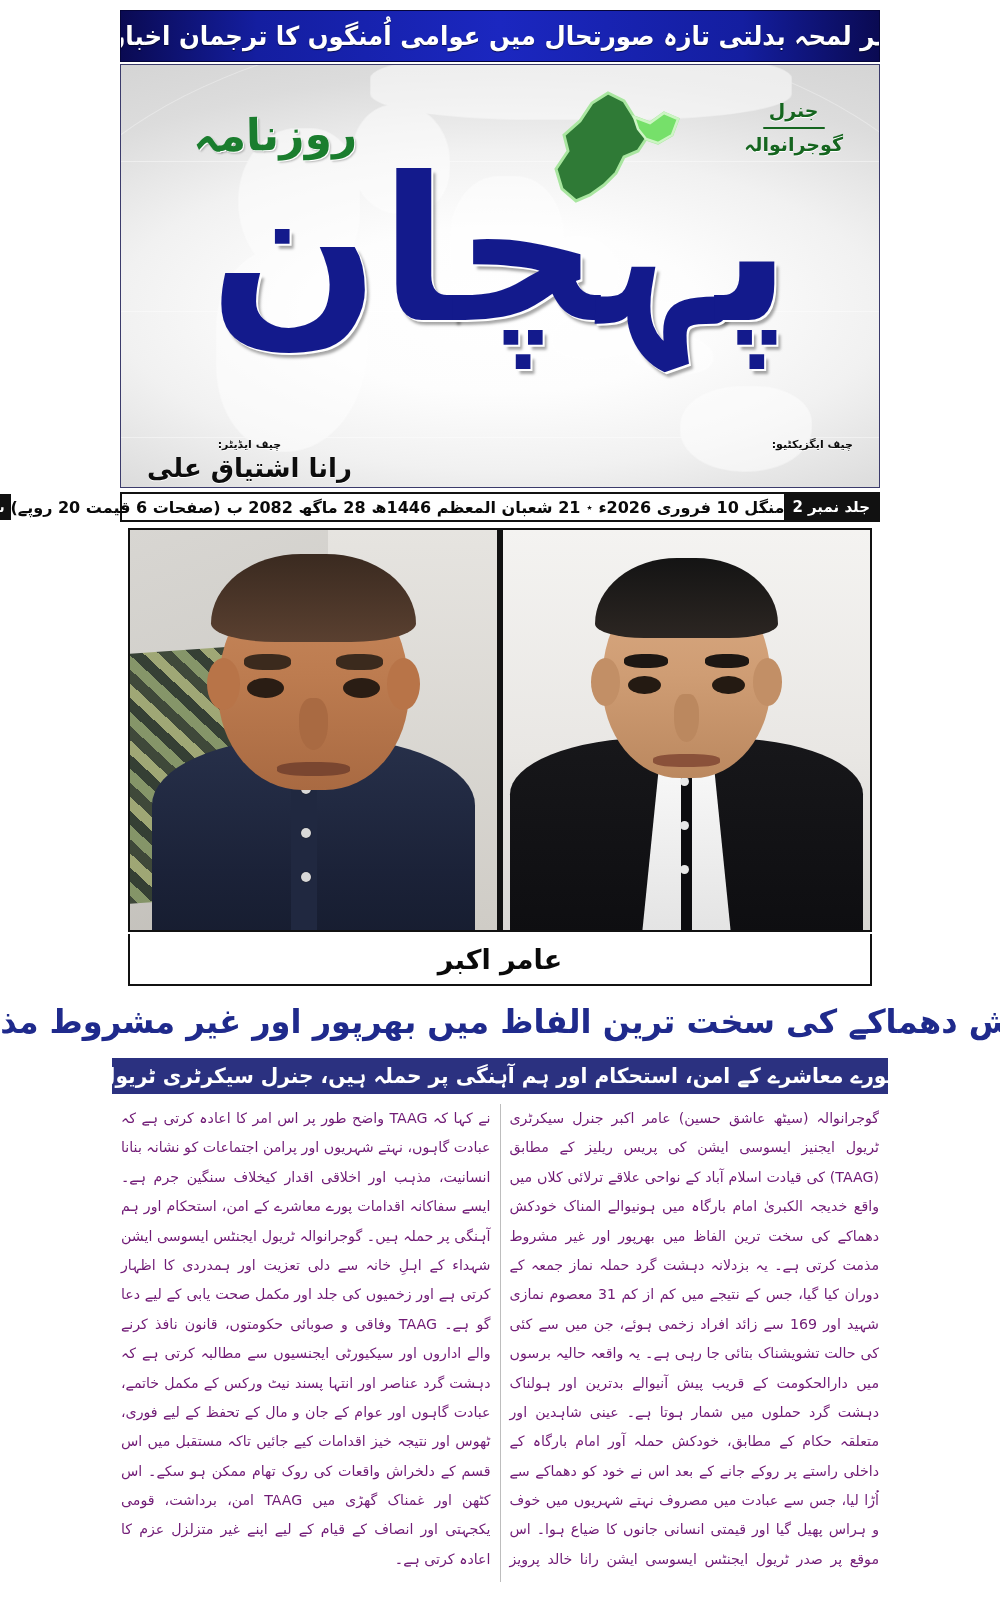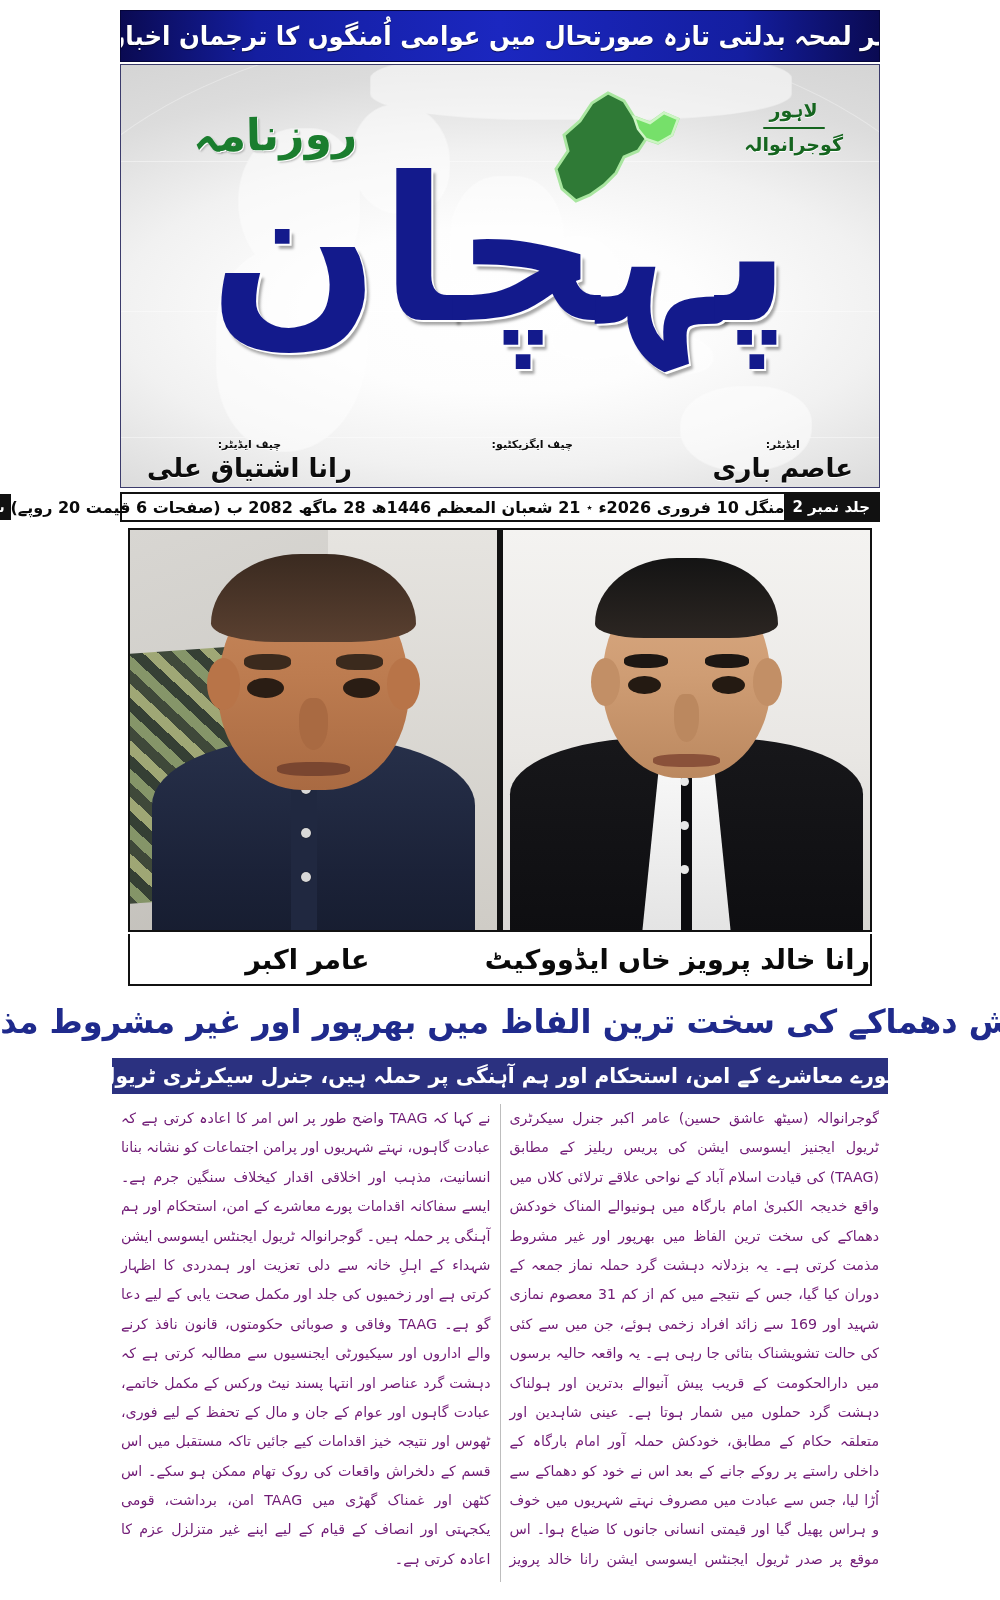--- a/index.html
+++ b/index.html
@@ -340,33 +340,29 @@
 
       <div class="land" style="left:250px;top:-12px;width:420px;height:66px;border-radius:38%;"></div>
     </div>
 
     <svg class="pk-map" viewBox="0 0 170 150">
       <path d="M16 112 L10 92 L22 74 L18 58 L34 44 L46 26 L62 16 L78 24 L88 40 L104 46 L118 36 L132 42 L126 58 L112 66 L100 62 L92 74 L78 80 L70 96 L58 108 L44 118 L30 124 Z" fill="#2f7a36" stroke="#a9e6a0" stroke-width="3"></path>
       <path d="M88 40 L104 46 L118 36 L132 42 L126 58 L112 66 L100 62 L92 52 Z" fill="#76e06a" stroke="#cdf5c4" stroke-width="2.5"></path>
     </svg>
 
     <div class="edition-block">
-      <span class="ed-city">لاہور</span>
+      <span class="ed-city">جنرل</span>
       <div class="edition-rule"></div>
       <span class="ed-city">گوجرانوالہ</span>
     </div>
 
     <div class="roznama">روزنامہ</div>
     <div class="paper-title">پہچان</div>
 
     <div class="staff-row">
-      <div class="staff">
-        <span class="role">ایڈیٹر:</span>
-        <span class="person">عاصم باری</span>
-      </div>
       <div class="staff">
         <span class="role">چیف ایگزیکٹیو:</span>
       </div>
       <div class="staff">
         <span class="role">چیف ایڈیٹر:</span>
         <span class="person">رانا اشتیاق علی</span>
       </div>
     </div>
   </div>
 
@@ -420,21 +416,20 @@
       <div class="p1-brow" style="left:31%"></div>
       <div class="p1-brow" style="left:56%"></div>
       <div class="p1-eye" style="left:32%"></div>
       <div class="p1-eye" style="left:58%"></div>
       <div class="p1-nose"></div>
       <div class="p1-mouth"></div>
     </div>
   </div>
 
   <div class="caption-bar">
-    <div class="caption">رانا خالد پرویز خاں ایڈووکیٹ</div>
     <div class="caption">عامر اکبر</div>
   </div>
 
   <div class="headline">المناک خودکش دھماکے کی سخت ترین الفاظ میں بھرپور اور غیر مشروط مذمت کرتے ہیں</div>
 
   <div class="subhead-bar">
     <div class="subhead-text">ایسے سفاکانہ اقدامات پورے معاشرے کے امن، استحکام اور ہم آہنگی پر حملہ ہیں، جنرل سیکرٹری ٹریول ایجنیز ایسوسی ایشن</div>
   </div>
 
   <div class="body-cols">

